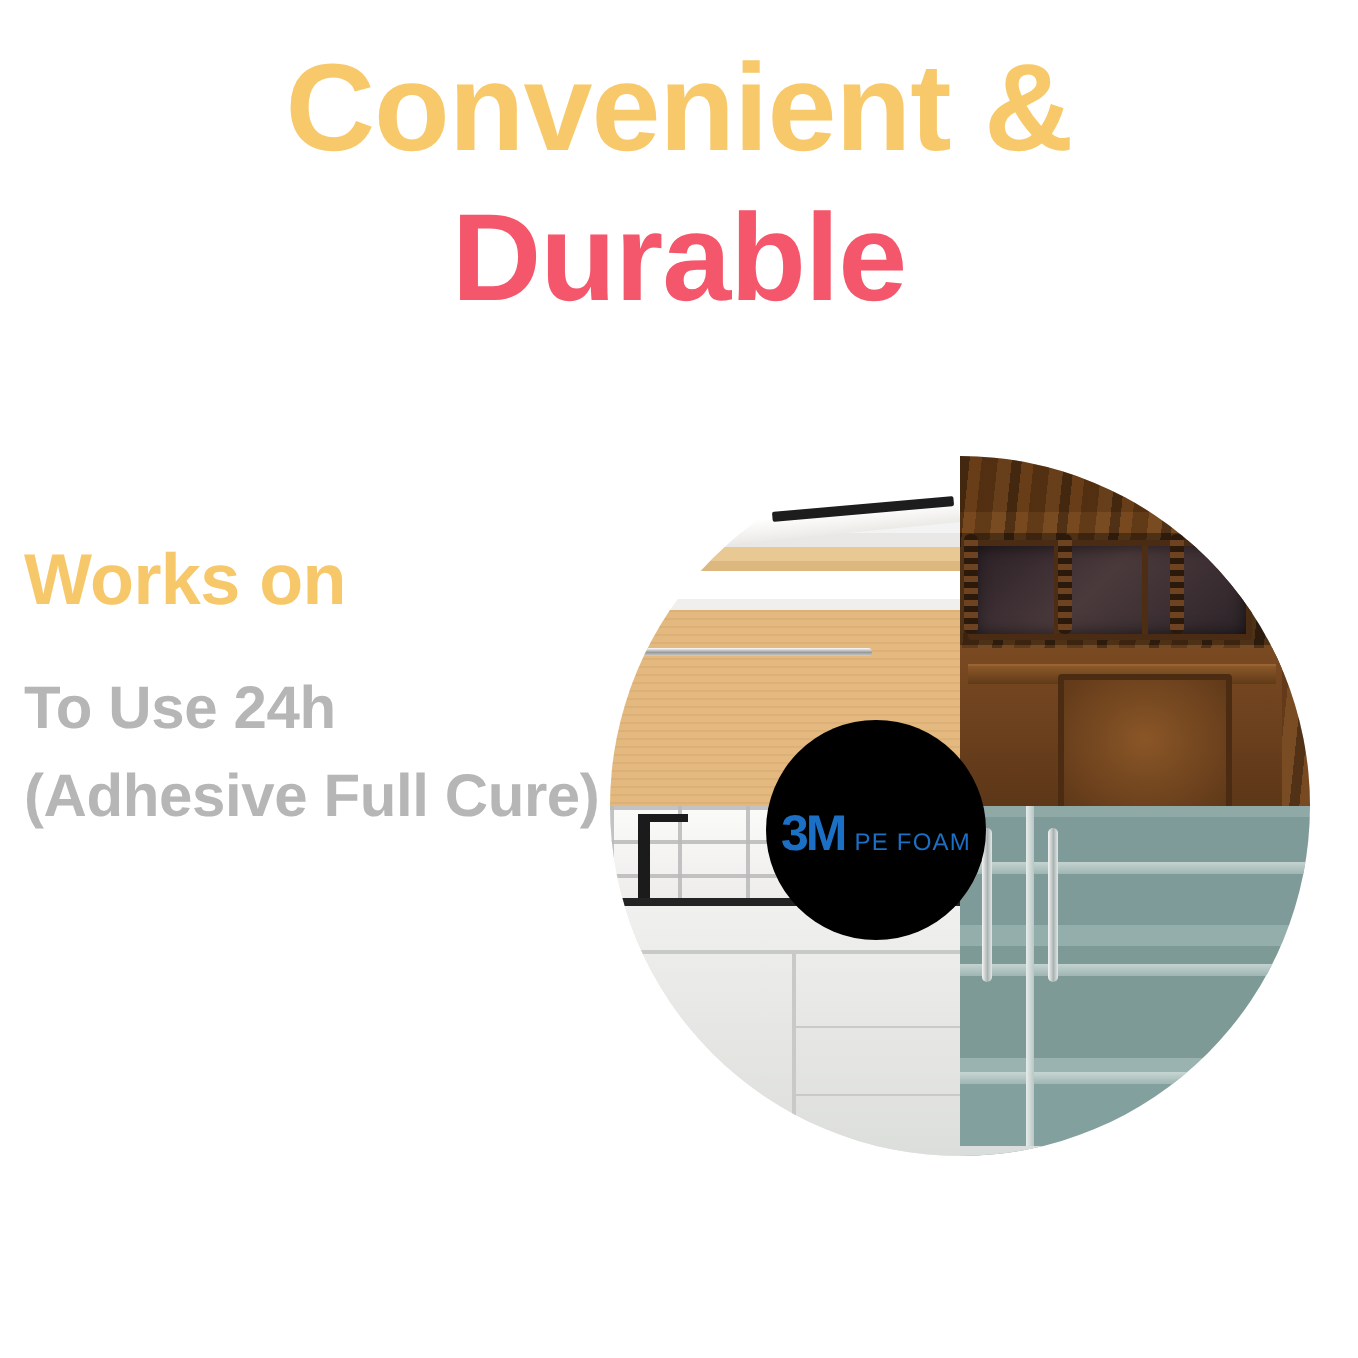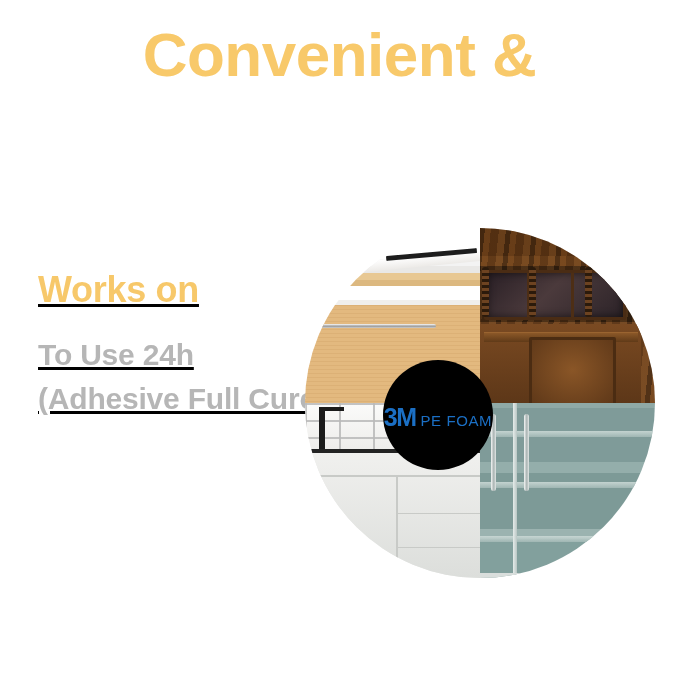--- a/index.html
+++ b/index.html
@@ -32,24 +32,23 @@
     font-size:62px;
     letter-spacing:-0.5px;
     white-space:nowrap;
   }
   .headline-line.l1{ color:#F8C96A; }
   .headline-line.l2{ color:#F4566B; margin-top:16px; }
 
   
   .features{
     position:absolute;
-    left:38px;
+    left:12px;
     top:272px;
     width:320px;
-    text-decoration:underline;
   }
   .feat-line{
     display:block;
     font-weight:700;
     white-space:nowrap;
     line-height:1.0;
   }
   .feat-line.accent{
     color:#F7C86A;
     font-size:36px;
@@ -231,33 +230,34 @@
   }
   .badge-3m{
     font-weight:700;
     font-size:25px;
     color:#1B6FC4;
     letter-spacing:-1.5px;
     line-height:1;
   }
   .badge-sub{
     font-weight:500;
-    font-size:15px;
+    font-size:12px;
     color:#1B6FC4;
     letter-spacing:.6px;
     line-height:1;
   }
 </style>
 </head>
 <body>
 
 <div id="stage">
 
   <div class="headline">
     <span class="headline-line l1">Convenient &amp;</span>
+    <span class="headline-line l2">Durable</span>
   </div>
 
   <div class="features">
     <span class="feat-line accent">Works on</span>
     <div class="gap-sm"></div>
     <div class="gap-md"></div>
     <div class="gap-sm"></div>
     <span class="feat-line muted">To Use 24h</span>
     <div class="gap-xs"></div>
     <div class="gap-xs"></div>

